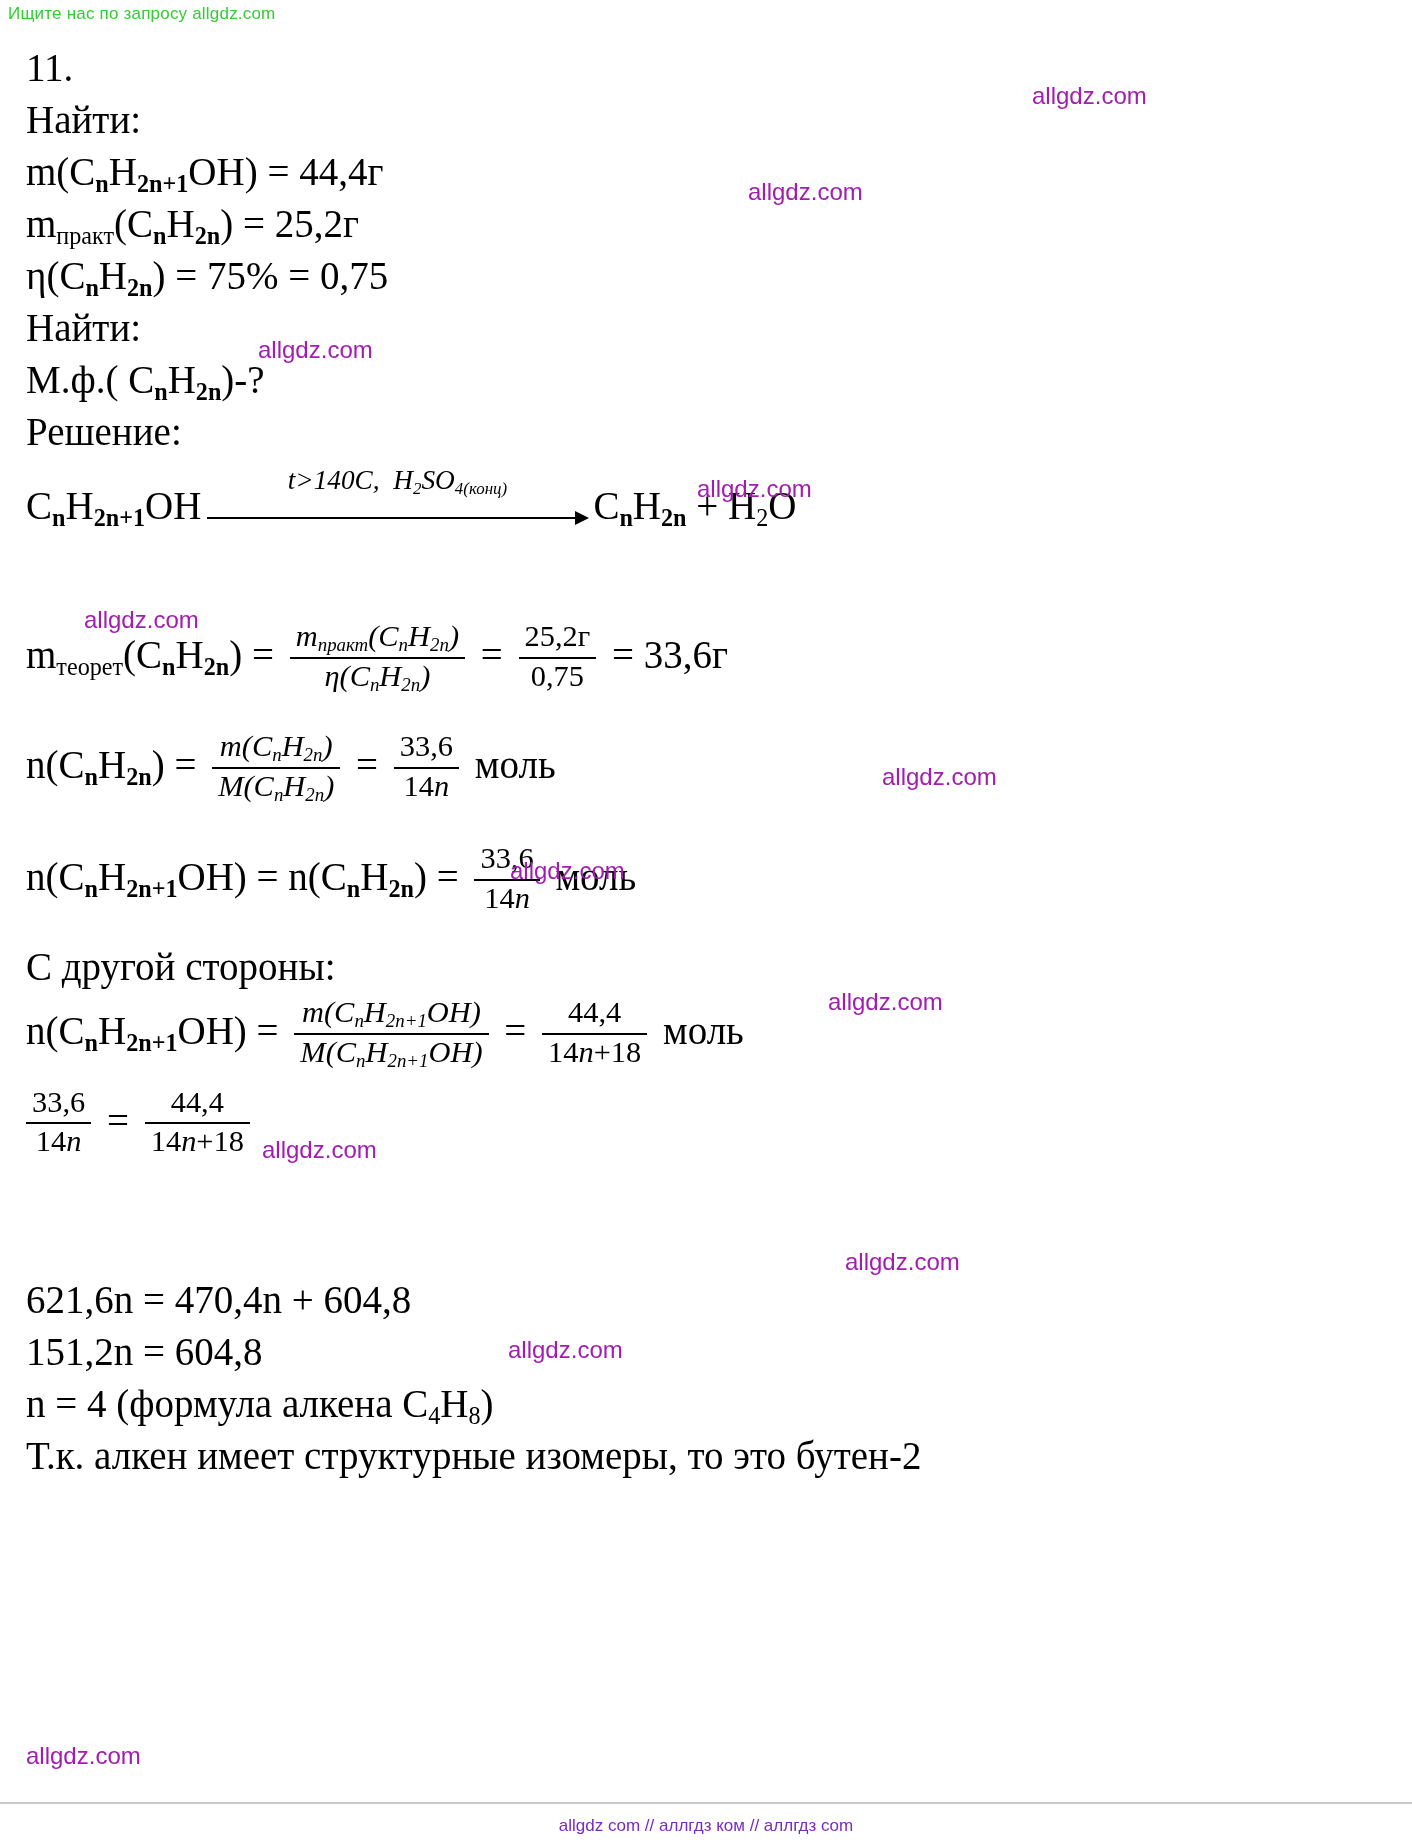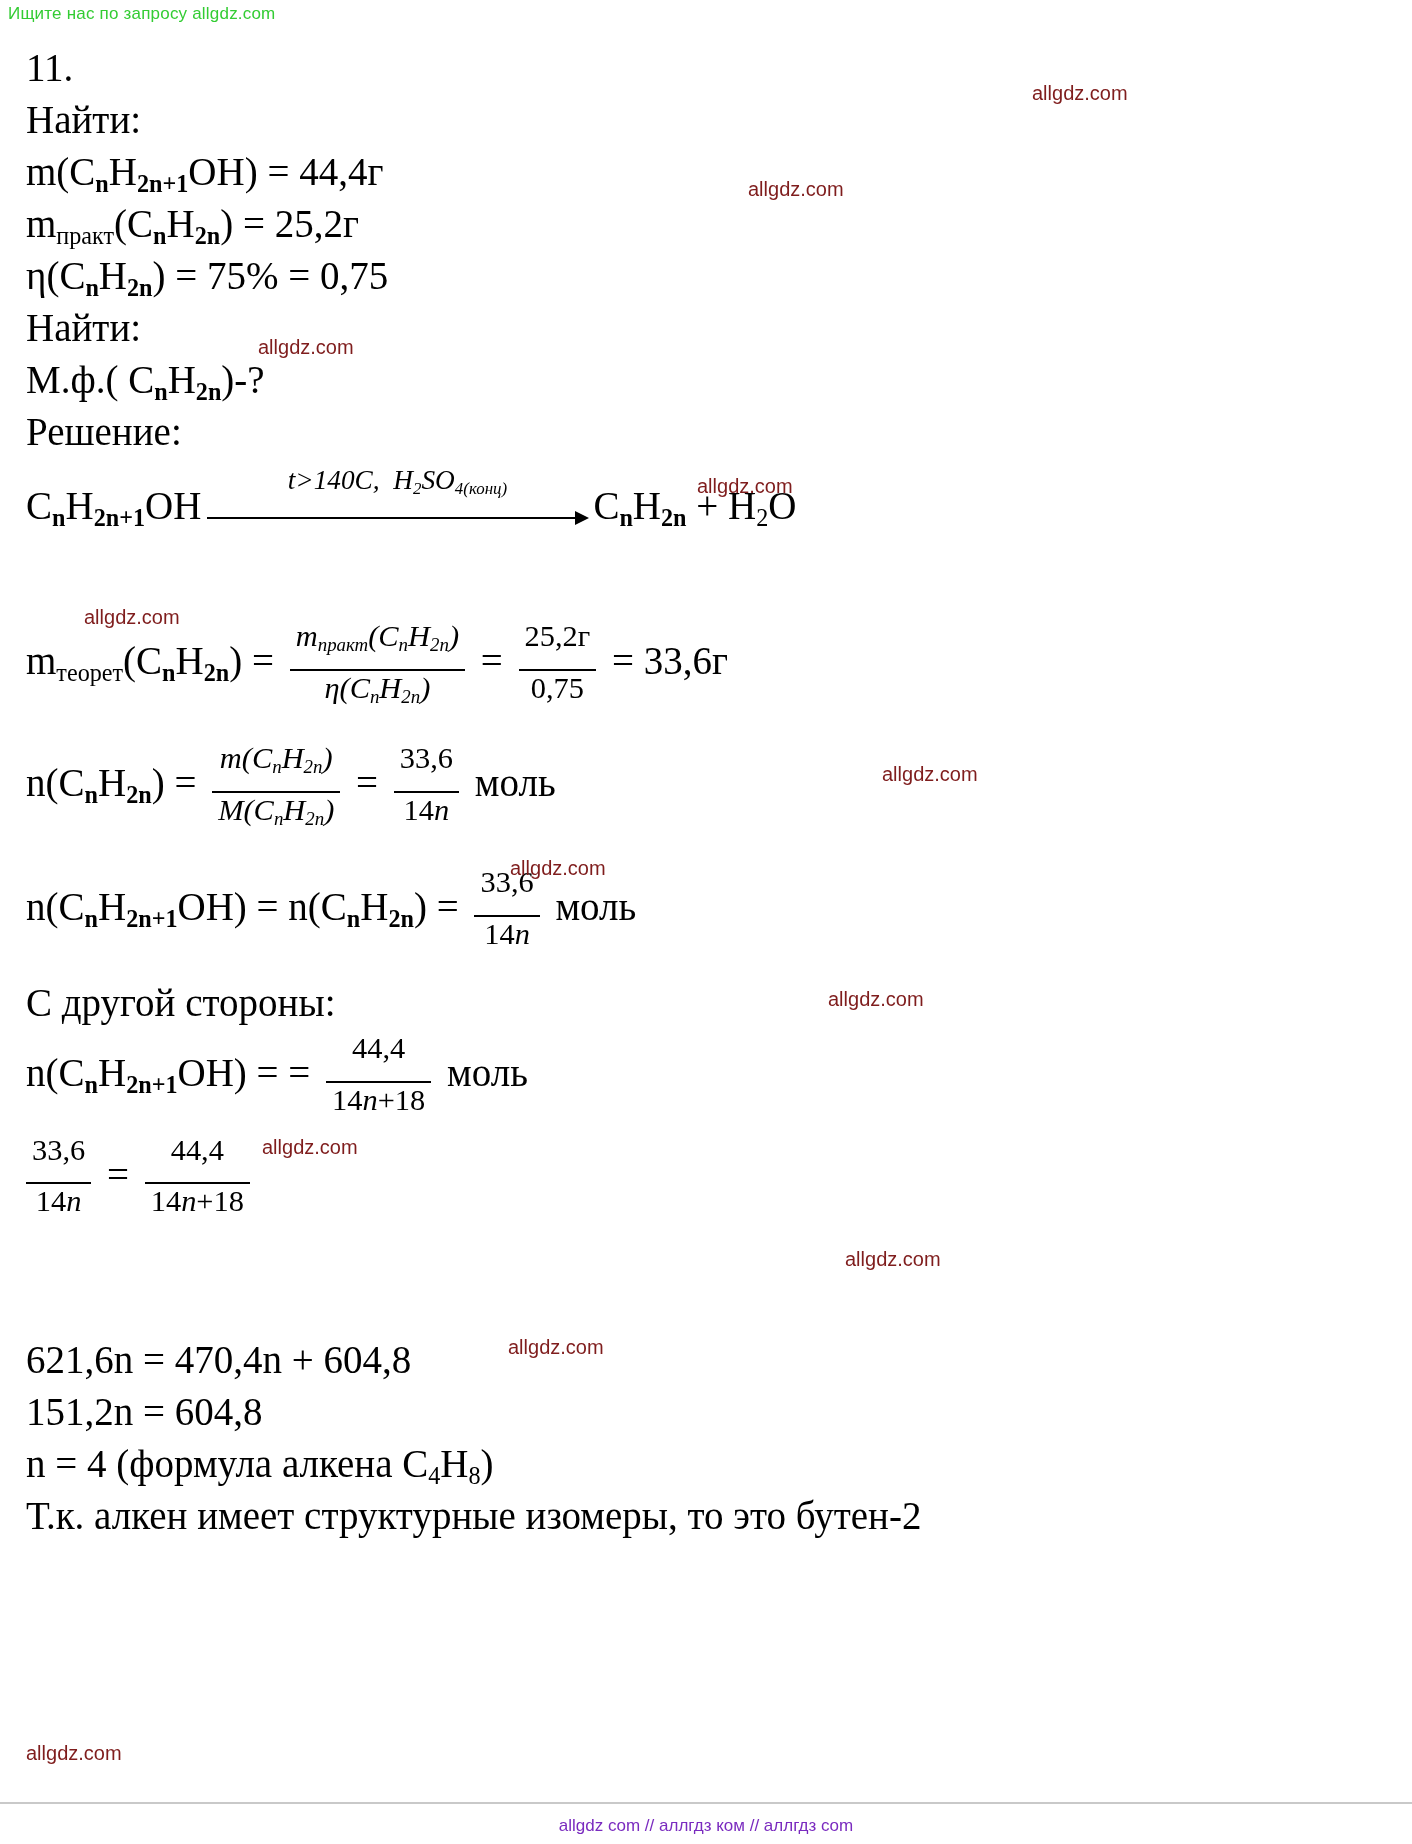--- a/index.html
+++ b/index.html
@@ -26,22 +26,22 @@
     font-family: "Liberation Sans", sans-serif;
     font-size: 17px;
     color: #33cc33;
     letter-spacing: 0.2px;
   }
 
   
   .wm {
     position: absolute;
     font-family: "Liberation Sans", sans-serif;
-    font-size: 20px;
-    color: #7f1d1d;
+    font-size: 24px;
+    color: #a21caf;
     white-space: nowrap;
   }
 
   
   .bottom-rule {
     position: absolute;
     left: 0;
     bottom: 40px;
     width: 100%;
     height: 2px;
@@ -86,21 +86,21 @@
     display: inline-block;
     vertical-align: middle;
     text-align: center;
     line-height: 1.05;
     margin: 0 6px;
     position: relative;
     top: -2px;
   }
   .frac .num {
     display: block;
-    padding: 0 6px 16px 6px;
+    padding: 0 6px 4px 6px;
     border-bottom: 2px solid #000;
     font-size: 0.78em;
   }
   .frac .den {
     display: block;
     padding: 2px 6px 0 6px;
     font-size: 0.78em;
   }
 
   
@@ -224,20 +224,24 @@
     </span>
     моль
   </div>
 
   <div class="line">
     <span>С другой стороны:</span>
   </div>
 
   <div class="line" style="margin-bottom:18px;">
     n(C<sub class="b">n</sub>H<sub class="b">2n+1</sub>OH) =
+    <span class="frac">
+      <span class="num it">m(C<sub>n</sub>H<sub>2n+1</sub>OH)</span>
+      <span class="den it">M(C<sub>n</sub>H<sub>2n+1</sub>OH)</span>
+    </span>
     =
     <span class="frac">
       <span class="num">44,4</span>
       <span class="den">14<i>n</i>+18</span>
     </span>
     моль
   </div>
 
   <div class="line" style="margin-bottom:120px;">
     <span class="frac" style="margin-left:0;">

